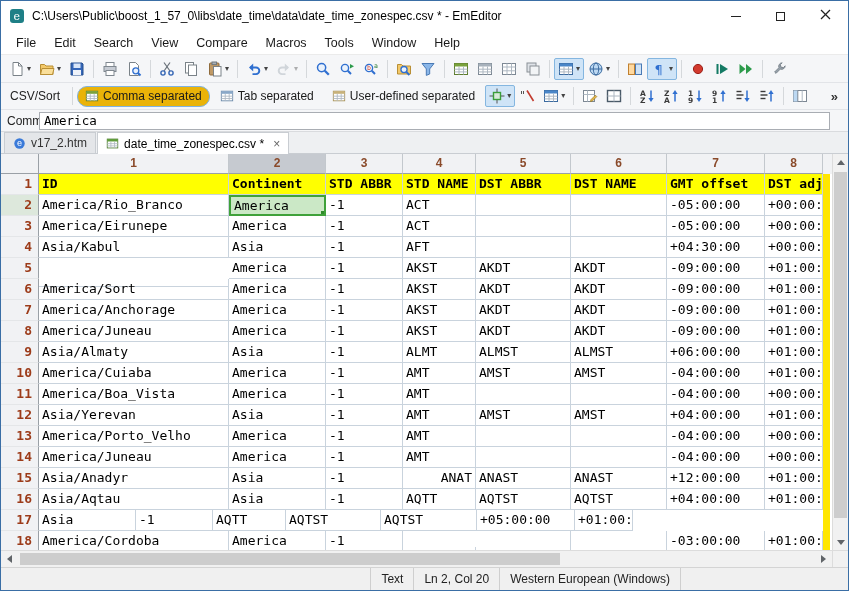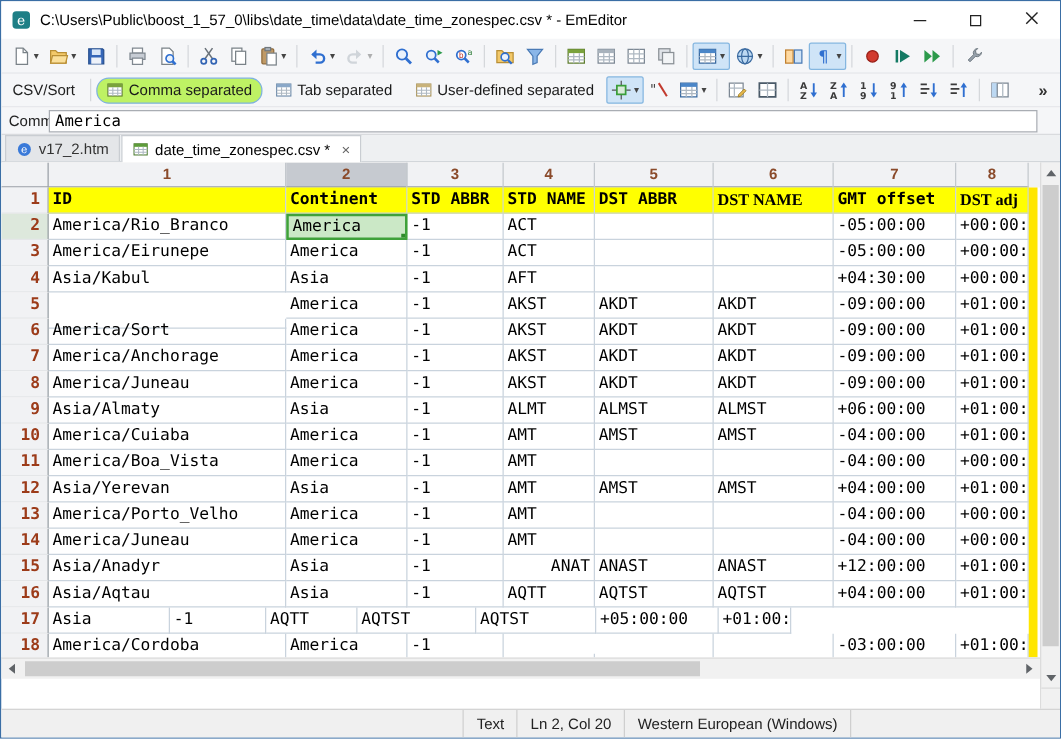--- a/index.html
+++ b/index.html
@@ -24,21 +24,21 @@
   .tbtn{height:22px;display:flex;align-items:center;padding:0 3px;border:1px solid transparent;border-radius:2px;}
   .tbtn.active{background:#cfe4f7;border-color:#84b6e0;}
   .tbtn.disabled{opacity:.4;}
   .ticon svg{display:block;}
   .caret{font-size:8px;color:#444;margin-left:2px;line-height:1;}
   .tsep{width:1px;height:18px;background:#d5d8db;margin:0 4px;flex:0 0 auto;}
   .csv-label{font-size:12px;padding:0 8px 0 5px;color:#222;white-space:nowrap;}
   .mode-btn{display:flex;align-items:center;height:21px;padding:0 7px;margin-right:2px;border:1px solid transparent;border-radius:2px;font-size:12px;color:#1a1a1a;white-space:nowrap;}
   .mode-btn .ticon{margin-right:4px;}
   .mode-btn .ticon svg{width:14px;height:14px;}
-  .mode-btn.active{background:#bef264;border-color:#7fb2e0;border-radius:10px;}
+  .mode-btn.active{background:#eab308;border-color:#7fb2e0;border-radius:10px;}
   .overflow-btn{margin-left:auto;font-size:13px;color:#333;padding:0 6px;font-weight:bold;}
   
   .cellbar{height:22px;display:flex;align-items:center;background:#f5f6f8;border-bottom:1px solid #d9dbde;padding:0 6px;flex:0 0 auto;}
   .cell-label{width:32px;font-size:12px;color:#222;}
   .cell-input{flex:1;height:18px;border:1px solid #a9adb3;background:#fff;font-family:"DejaVu Sans Mono",monospace;font-size:12.5px;padding:0 4px;margin-right:12px;}
   
   .tabbar{height:22px;display:flex;align-items:flex-end;background:#eef0f2;border-bottom:1px solid #c9cdd2;padding-left:3px;flex:0 0 auto;}
   .tab{display:flex;align-items:center;height:21px;padding:0 8px;font-size:12px;border:1px solid #c9cdd2;border-bottom:none;background:#e4e6e9;margin-right:1px;color:#333;white-space:nowrap;}
   .tab.active{background:#fff;height:22px;margin-bottom:-1px;color:#000;}
   .tab .ticon{margin-right:5px;}
@@ -102,20 +102,31 @@
         </div>
       <div class="win-btn">
         <span><svg width="11" height="11" viewBox="0 0 11 11">
               <line x1="1" y1="1" x2="10" y2="10" stroke="#222" stroke-width="1.2"></line>
               <line x1="10" y1="1" x2="1" y2="10" stroke="#222" stroke-width="1.2"></line>
             </svg></span>
       </div>
     </div>
   </div>
 
+  <div class="menubar" id="menubar">
+      <div class="menu-item">File</div>
+      <div class="menu-item">Edit</div>
+      <div class="menu-item">Search</div>
+      <div class="menu-item">View</div>
+      <div class="menu-item">Compare</div>
+      <div class="menu-item">Macros</div>
+      <div class="menu-item">Tools</div>
+      <div class="menu-item">Window</div>
+      <div class="menu-item">Help</div>
+    </div>
 
   <div class="toolbar" id="toolbar1">
     <div class="titems" id="tb1-items">
         <div class="tbtn">
           <span class="ticon">
             <svg viewBox="0 0 16 16" width="16" height="16">
               <path d="M4 1.5h5.5L13 5v9.5H4z" fill="#fff" stroke="#7a8288"></path>
               <path d="M9.5 1.5V5H13" fill="none" stroke="#7a8288"></path>
             </svg>
           </span>
@@ -595,23 +606,23 @@
             </div>
         </div>
         <div id="grid-rows">
             <div class="grid-row hdr">
               <div class="gut">1</div>
               <div class="cell" style="width: 190px;">ID</div>
               <div class="cell" style="width: 97px;">Continent</div>
               <div class="cell" style="width: 77px;">STD ABBR</div>
               <div class="cell" style="width: 73px;">STD NAME</div>
               <div class="cell" style="width: 95px;">DST ABBR</div>
-              <div class="cell" style="width: 96px; font-family: Liberation Serif, serif;">DST NAME</div>
+              <div class="cell" style="width: 96px;">DST NAME</div>
               <div class="cell" style="width: 98px;">GMT offset</div>
-              <div class="cell" style="width: 58px; font-family: Liberation Serif, serif;">DST adj</div>
+              <div class="cell" style="width: 58px;">DST adj</div>
             </div>
             <div class="grid-row">
               <div class="gut cur">2</div>
               <div class="cell" style="width: 190px;">America/Rio_Branco</div>
               <div class="cell selected" style="width: 97px;">America</div>
               <div class="cell" style="width: 77px;">-1</div>
               <div class="cell" style="width: 73px;">ACT</div>
               <div class="cell" style="width: 95px;"></div>
               <div class="cell" style="width: 96px;"></div>
               <div class="cell" style="width: 98px;">-05:00:00</div>

